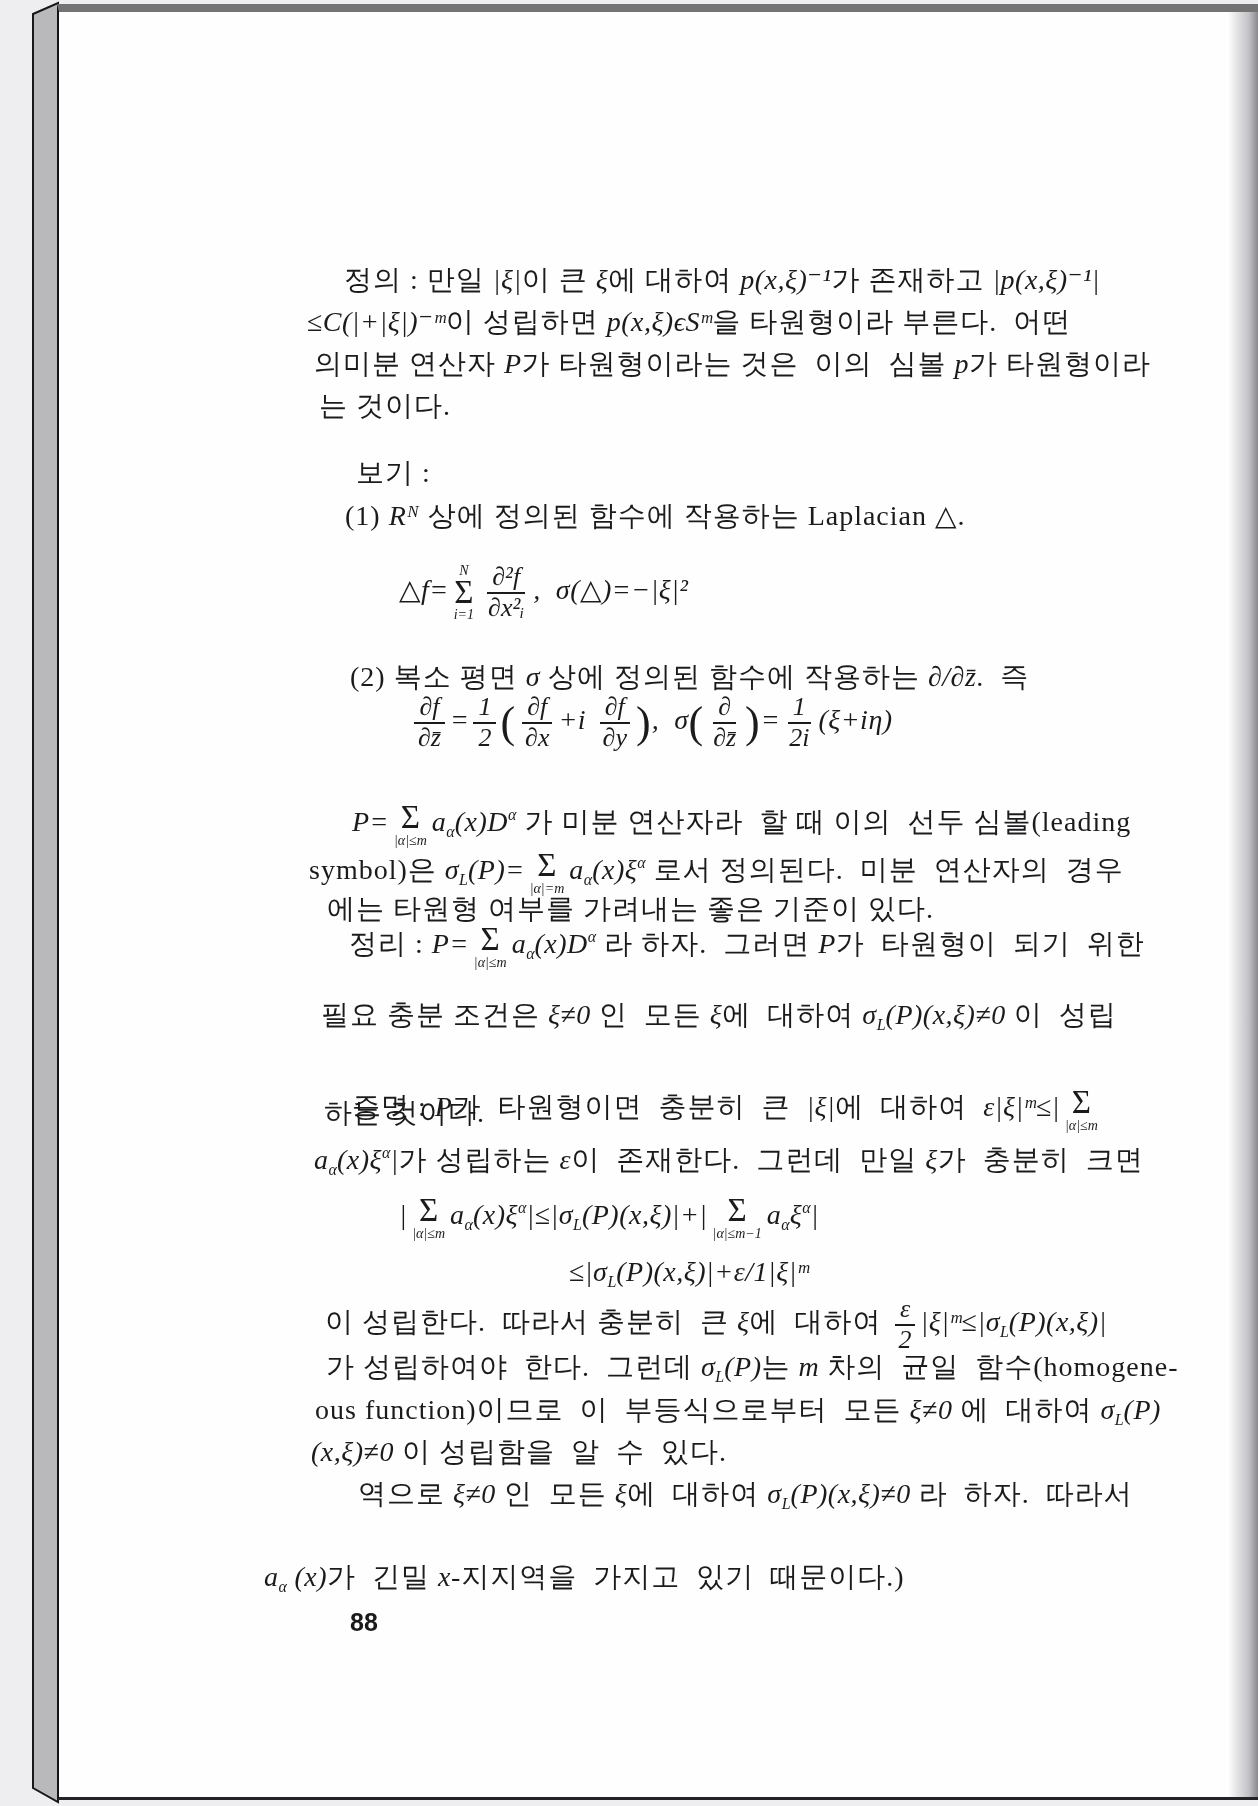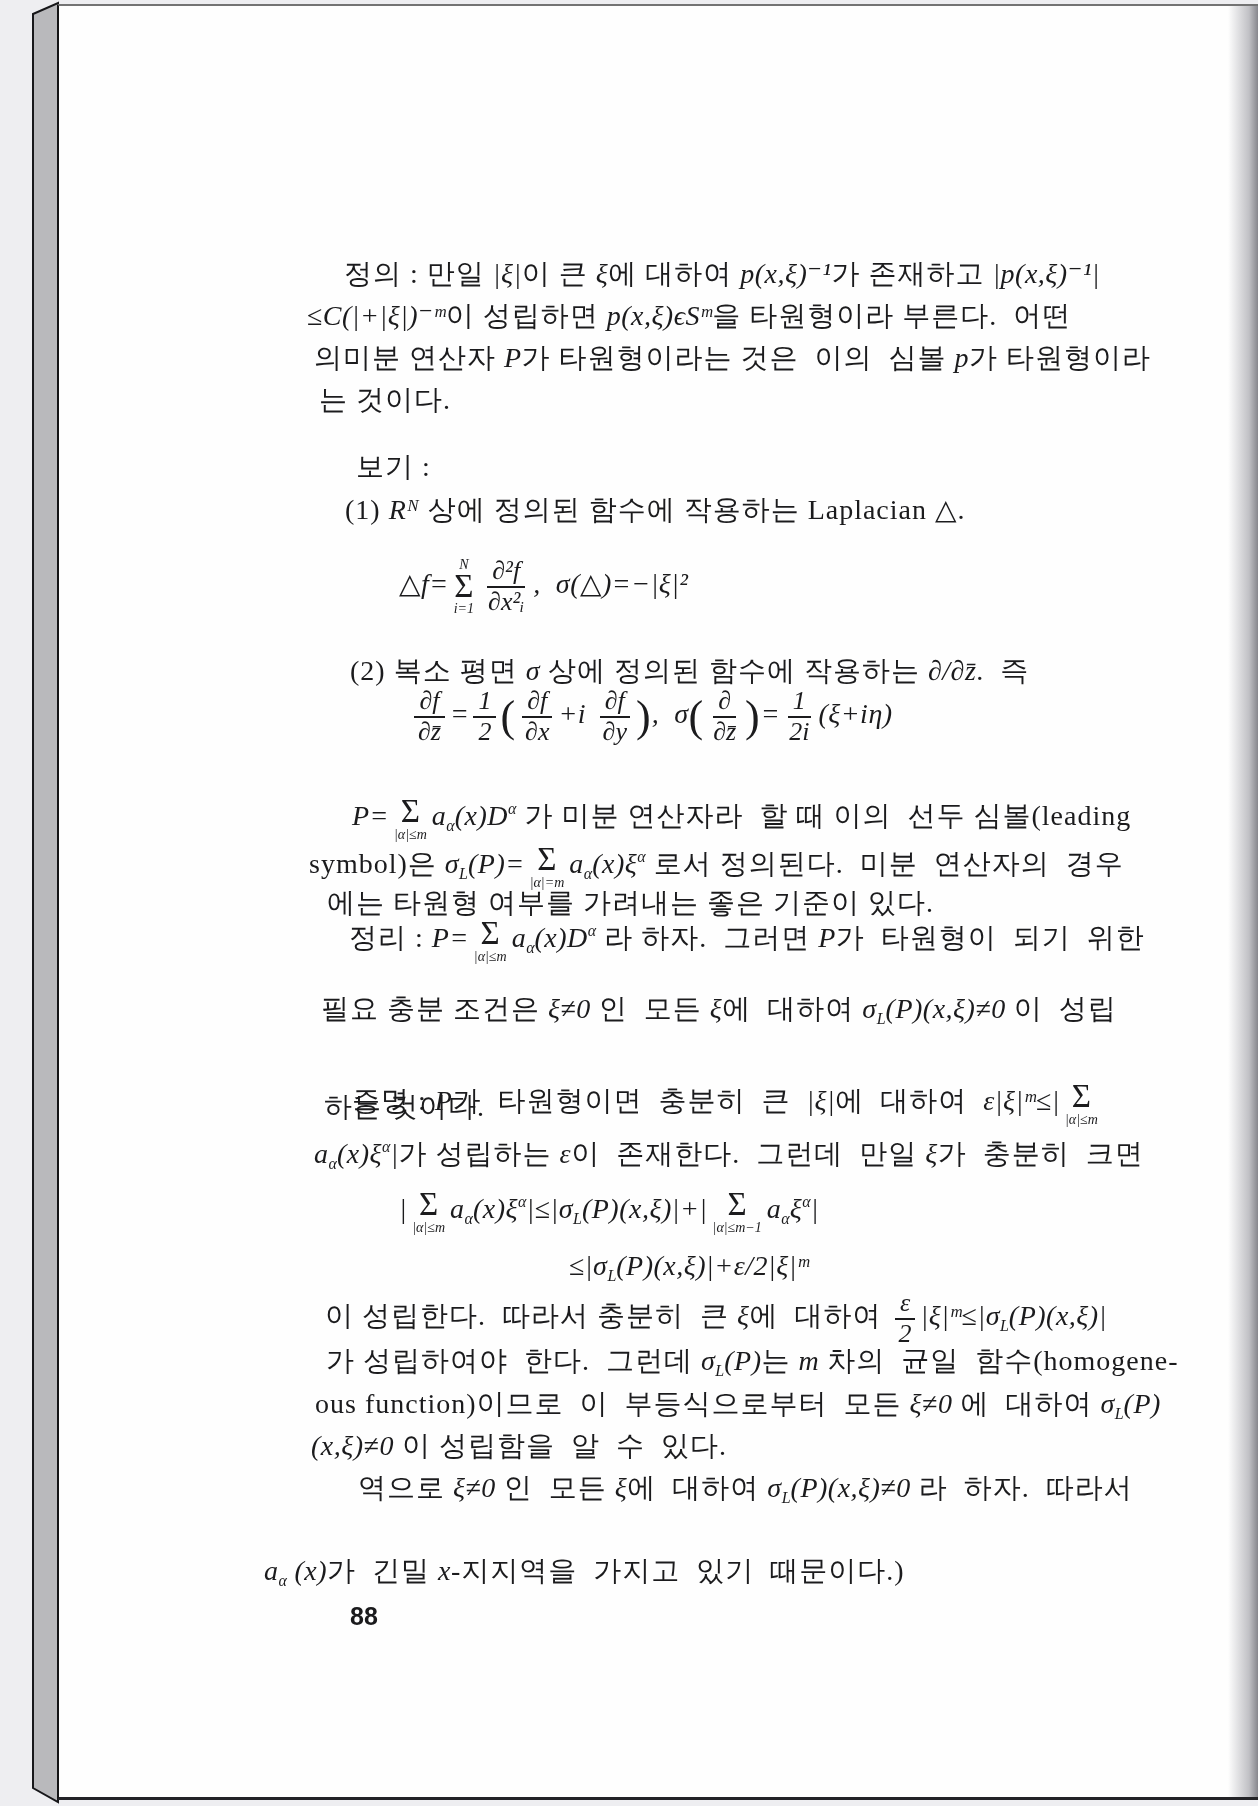--- a/index.html
+++ b/index.html
@@ -5,21 +5,21 @@
   html,body{margin:0;padding:0;}
   body{
     width:1258px;height:1806px;position:relative;overflow:hidden;
     background:#eeeef1;
     font-family:"Liberation Serif","DejaVu Serif",serif;
     color:#1b1b1d;
   }
   .scan-page{
     position:absolute;left:57px;top:4px;width:1201px;height:1796px;
     background:#fefefe;
-    border-top:2px solid #737373;
+    border-top:8px solid #737373;
     border-bottom:3px solid #232327;
     border-left:2px solid #141416;
     box-sizing:border-box;
   }
   .page-curl{
     position:absolute;right:0;top:0;width:30px;height:100%;
     background:linear-gradient(to right, rgba(190,190,196,0) 0%, rgba(172,172,178,.75) 70%, #87878d 100%);
   }
   .spine-svg{position:absolute;left:0;top:0;}
   .tline{
@@ -81,21 +81,21 @@
   <div class="tline fline L8"><span class="frac"><span class="n">∂f</span><span class="d">∂z̄</span></span><span class="m">=</span><span class="frac"><span class="n">1</span><span class="d">2</span></span><span class="bp">(</span><span class="frac"><span class="n">∂f</span><span class="d">∂x</span></span><span class="m">+i </span><span class="frac"><span class="n">∂f</span><span class="d">∂y</span></span><span class="bp">)</span><span class="m">,  σ</span><span class="bp">(</span><span class="frac"><span class="n">∂</span><span class="d">∂z̄</span></span><span class="bp">)</span><span class="m">=</span><span class="frac"><span class="n">1</span><span class="d">2i</span></span><span class="m">(ξ+iη)</span></div>
   <div class="tline L9"><span class="m">P=</span><span class="sum"><span class="s">Σ</span><span class="b">|α|≤m</span></span><span class="m">a</span><span class="sb">α</span><span class="m">(x)D</span><span class="sp">α</span> 가 미분 연산자라  할 때 이의  선두 심볼(leading</div>
   <div class="tline L10">symbol)은 <span class="m">σ</span><span class="sb">L</span><span class="m">(P)=</span><span class="sum"><span class="s">Σ</span><span class="b">|α|=m</span></span><span class="m">a</span><span class="sb">α</span><span class="m">(x)ξ</span><span class="sp">α</span> 로서 정의된다.  미분  연산자의  경우</div>
   <div class="tline L11">에는 타원형 여부를 가려내는 좋은 기준이 있다.</div>
   <div class="tline L12">정리 : <span class="m">P=</span><span class="sum"><span class="s">Σ</span><span class="b">|α|≤m</span></span><span class="m">a</span><span class="sb">α</span><span class="m">(x)D</span><span class="sp">α</span> 라 하자.  그러면 <span class="m">P</span>가  타원형이  되기  위한</div>
   <div class="tline L13">필요 충분 조건은 <span class="m">ξ≠0</span> 인  모든 <span class="m">ξ</span>에  대하여 <span class="m">σ</span><span class="sb">L</span><span class="m">(P)(x,ξ)≠0</span> 이  성립</div>
   <div class="tline L14">하는 것이다.</div>
   <div class="tline L15">증명 : <span class="m">P</span>가  타원형이면  충분히  큰  <span class="m">|ξ|</span>에  대하여  <span class="m">ε|ξ|ᵐ≤|</span><span class="sum"><span class="s">Σ</span><span class="b">|α|≤m</span></span></div>
   <div class="tline L16"><span class="m">a</span><span class="sb">α</span><span class="m">(x)ξ</span><span class="sp">α</span><span class="m">|</span>가 성립하는 <span class="m">ε</span>이  존재한다.  그런데  만일 <span class="m">ξ</span>가  충분히  크면</div>
   <div class="tline fline L17"><span class="m">|</span><span class="sum"><span class="s">Σ</span><span class="b">|α|≤m</span></span><span class="m">a</span><span class="sb">α</span><span class="m">(x)ξ</span><span class="sp">α</span><span class="m">|≤|σ</span><span class="sb">L</span><span class="m">(P)(x,ξ)|+|</span><span class="sum"><span class="s">Σ</span><span class="b">|α|≤m−1</span></span><span class="m">a</span><span class="sb">α</span><span class="m">ξ</span><span class="sp">α</span><span class="m">|</span></div>
-  <div class="tline L18"><span class="m">≤|σ</span><span class="sb">L</span><span class="m">(P)(x,ξ)|+ε/2|ξ|ᵐ</span></div>
+  <div class="tline L18"><span class="m">≤|σ</span><span class="sb">L</span><span class="m">(P)(x,ξ)|+ε/1|ξ|ᵐ</span></div>
   <div class="tline L19">이 성립한다.  따라서 충분히  큰 <span class="m">ξ</span>에  대하여 <span class="frac"><span class="n">ε</span><span class="d">2</span></span><span class="m">|ξ|ᵐ≤|σ</span><span class="sb">L</span><span class="m">(P)(x,ξ)|</span></div>
   <div class="tline L20">가 성립하여야  한다.  그런데 <span class="m">σ</span><span class="sb">L</span><span class="m">(P)</span>는 <span class="m">m</span> 차의  균일  함수(homogene-</div>
   <div class="tline L21">ous function)이므로  이  부등식으로부터  모든 <span class="m">ξ≠0</span> 에  대하여 <span class="m">σ</span><span class="sb">L</span><span class="m">(P)</span></div>
   <div class="tline L22"><span class="m">(x,ξ)≠0</span> 이 성립함을  알  수  있다.</div>
   <div class="tline L23">역으로 <span class="m">ξ≠0</span> 인  모든 <span class="m">ξ</span>에  대하여 <span class="m">σ</span><span class="sb">L</span><span class="m">(P)(x,ξ)≠0</span> 라  하자.  따라서</div>
   <div class="tline L25"><span class="m">a</span><span class="sb">α</span><span class="m"> (x)</span>가  긴밀 <span class="m">x</span>-지지역을  가지고  있기  때문이다.)</div>
 
   <div class="pageno">88</div>
 
   <div class="page-curl"></div>

